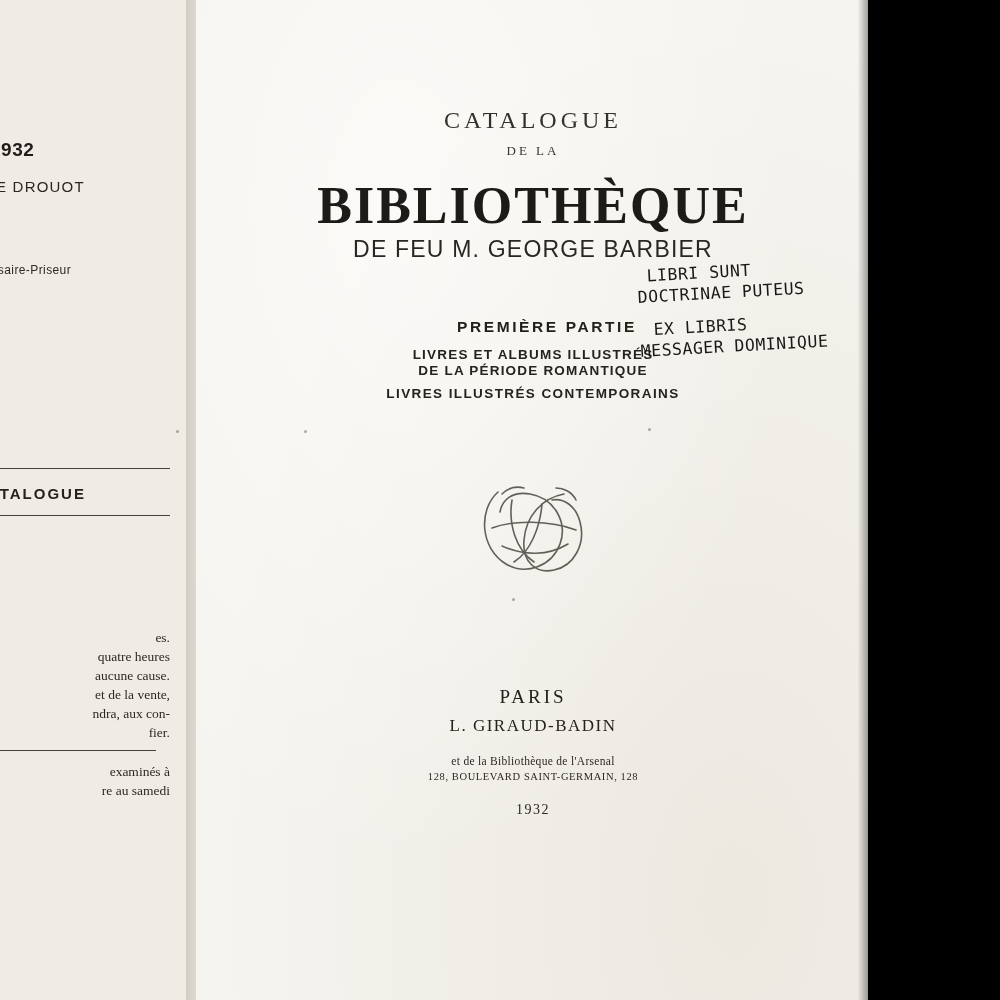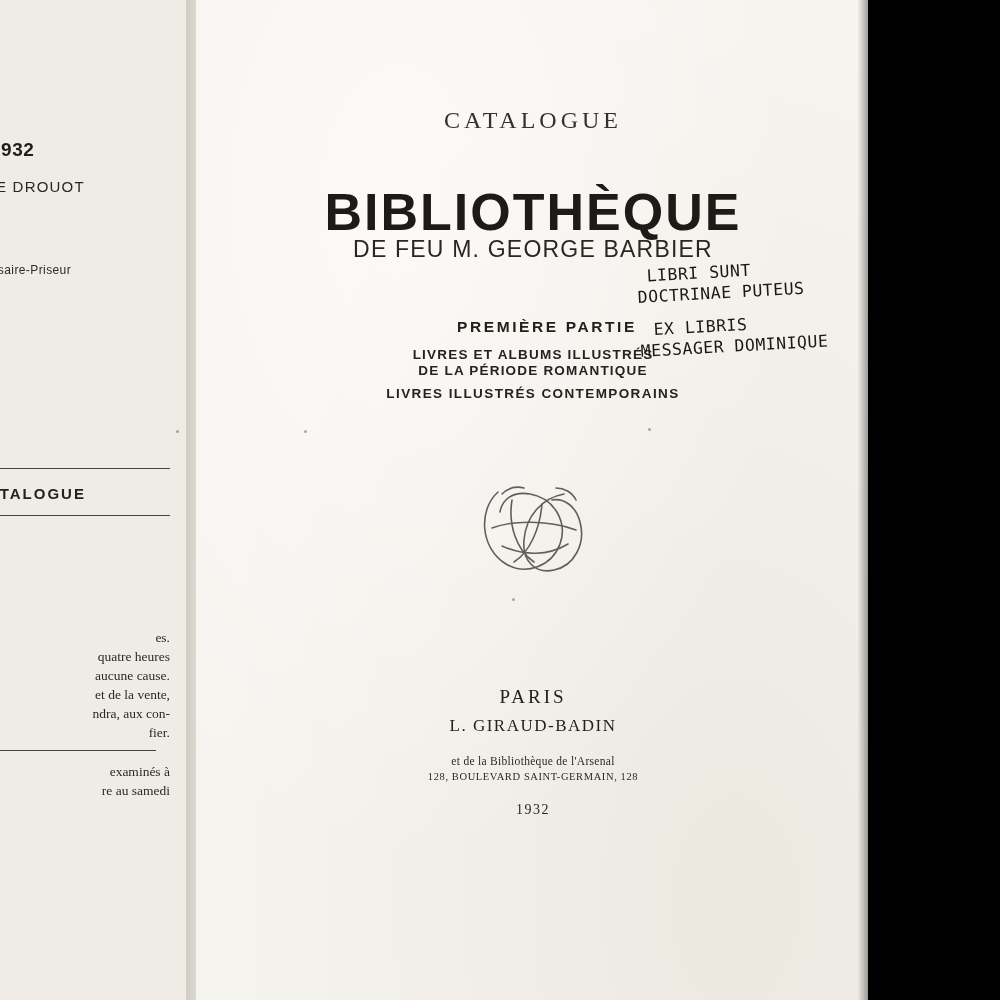--- a/index.html
+++ b/index.html
@@ -180,26 +180,25 @@
     top: 143px;
     font-family: "Liberation Serif", serif;
     font-size: 13px;
     letter-spacing: 3px;
     color: #3a352f;
   }
   .t-biblio {
     position: absolute;
     left: 0; right: 0;
     top: 176px;
-    font-family: Liberation Sans, sans-serif;
+    font-family: Liberation Serif, serif;
     font-weight: bold;
     font-size: 52px;
     letter-spacing: 2px;
     color: #1d1a17;
-    margin-top: 6px;
   }
   .t-defeu {
     position: absolute;
     left: 0; right: 0;
     top: 236px;
     font-family: "Liberation Sans", sans-serif;
     font-size: 23px;
     letter-spacing: 1.2px;
     color: #2a2622;
   }
@@ -366,20 +365,21 @@
 
     <div class="speck" style="left:176px; top:430px; width:3px; height:3px;"></div>
   </div>
 
   <div class="gutter"></div>
 
   <div class="right-page">
     <div class="paper-tone"></div>
 
     <div class="tp t-catalogue">CATALOGUE</div>
+    <div class="tp t-dela">DE LA</div>
     <div class="tp t-biblio">BIBLIOTHÈQUE</div>
     <div class="tp t-defeu">DE FEU M. GEORGE BARBIER</div>
 
     <div class="tp t-premiere">PREMIÈRE PARTIE</div>
     <div class="tp t-sub2">DE LA PÉRIODE ROMANTIQUE</div>
     <div class="tp t-sub1">LIVRES ET ALBUMS ILLUSTRÉS</div>
     <div class="tp t-sub3">LIVRES ILLUSTRÉS CONTEMPORAINS</div>
 
     <div class="monogram">
       <svg viewBox="0 0 130 120" width="130" height="120" xmlns="http://www.w3.org/2000/svg">

